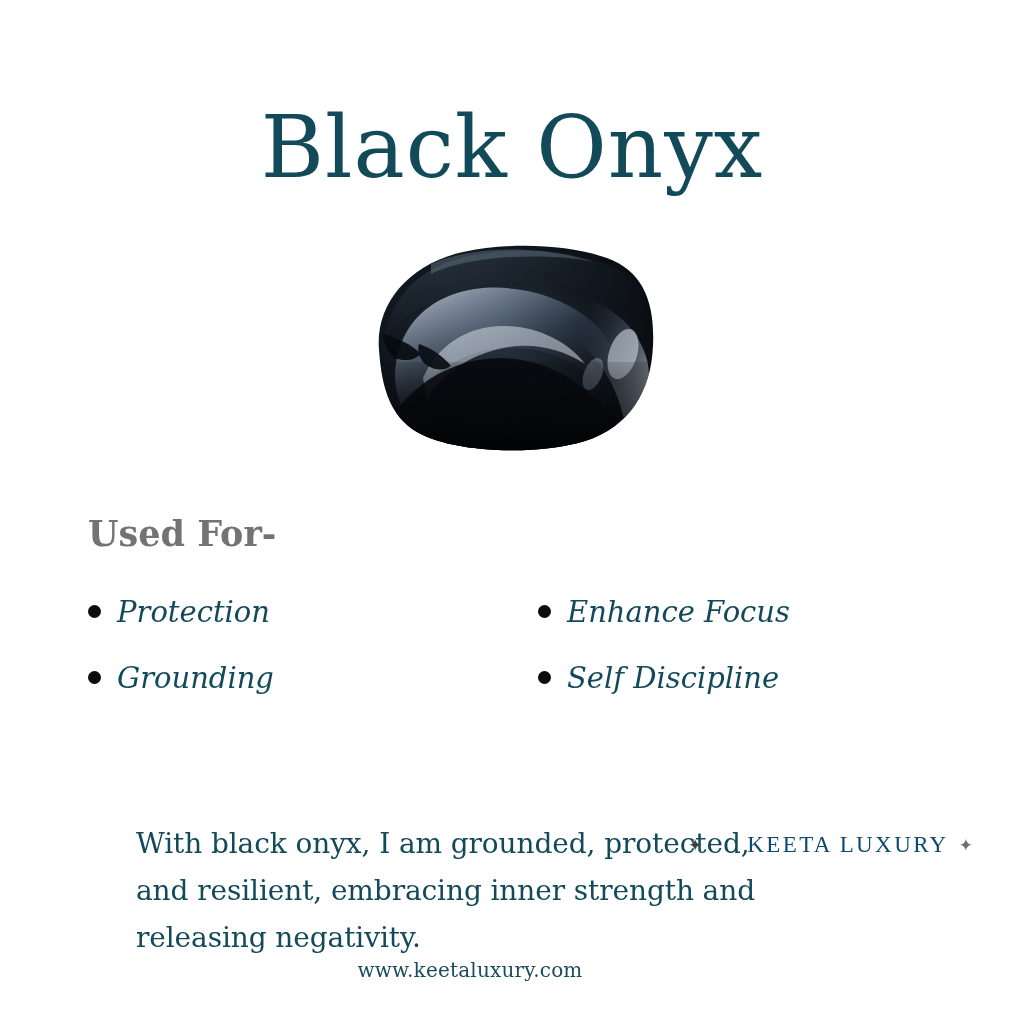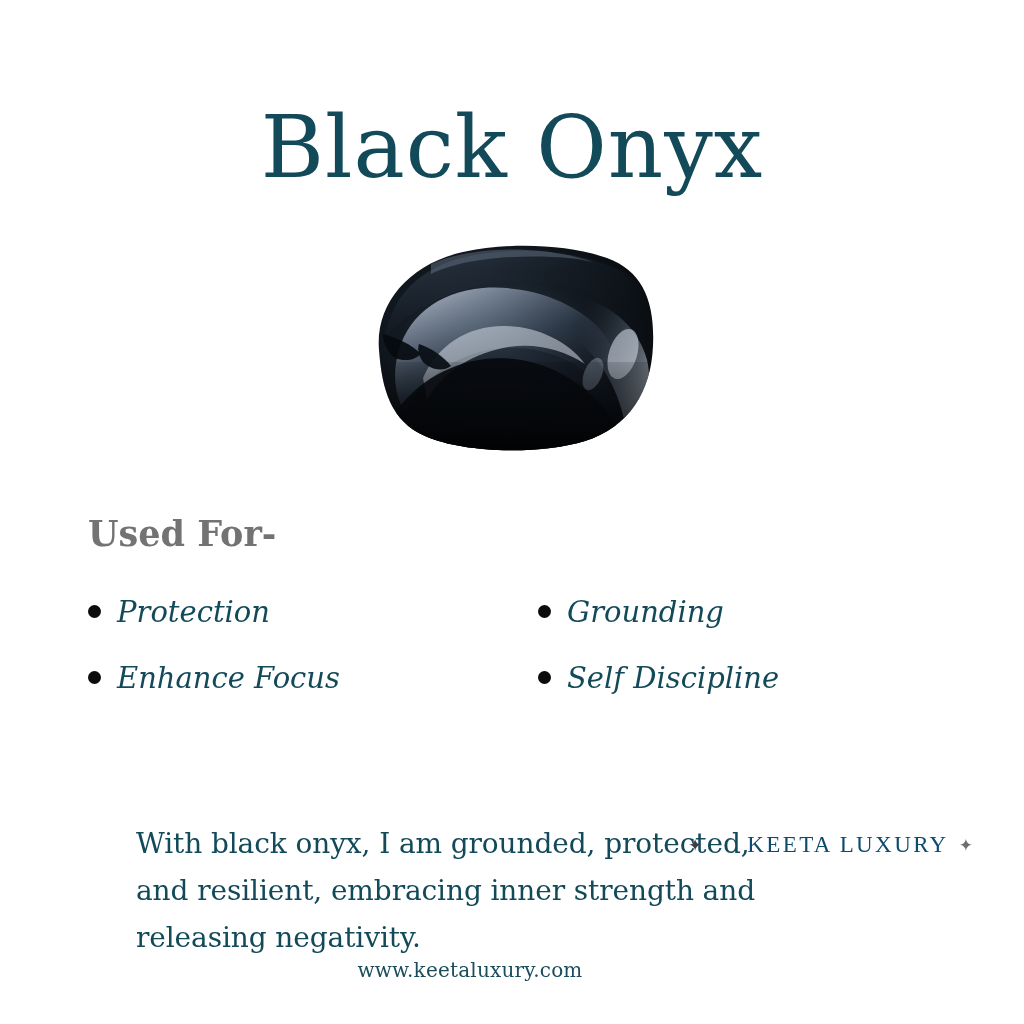--- a/index.html
+++ b/index.html
@@ -245,25 +245,25 @@
 
   <div class="used-for-heading">Used For-</div>
 
   <div class="bullets">
     <div class="bullet-item">
       <span class="bullet-dot"></span>
       <span class="bullet-label">Protection</span>
     </div>
     <div class="bullet-item">
       <span class="bullet-dot"></span>
+      <span class="bullet-label">Enhance Focus</span>
+    </div>
+    <div class="bullet-item">
+      <span class="bullet-dot"></span>
       <span class="bullet-label">Grounding</span>
-    </div>
-    <div class="bullet-item">
-      <span class="bullet-dot"></span>
-      <span class="bullet-label">Enhance Focus</span>
     </div>
     <div class="bullet-item">
       <span class="bullet-dot"></span>
       <span class="bullet-label">Self Discipline</span>
     </div>
   </div>
 
   <div class="affirmation-body">With black onyx, I am grounded, protected, and resilient, embracing inner strength and releasing negativity.</div>
 
   <div class="watermark">

